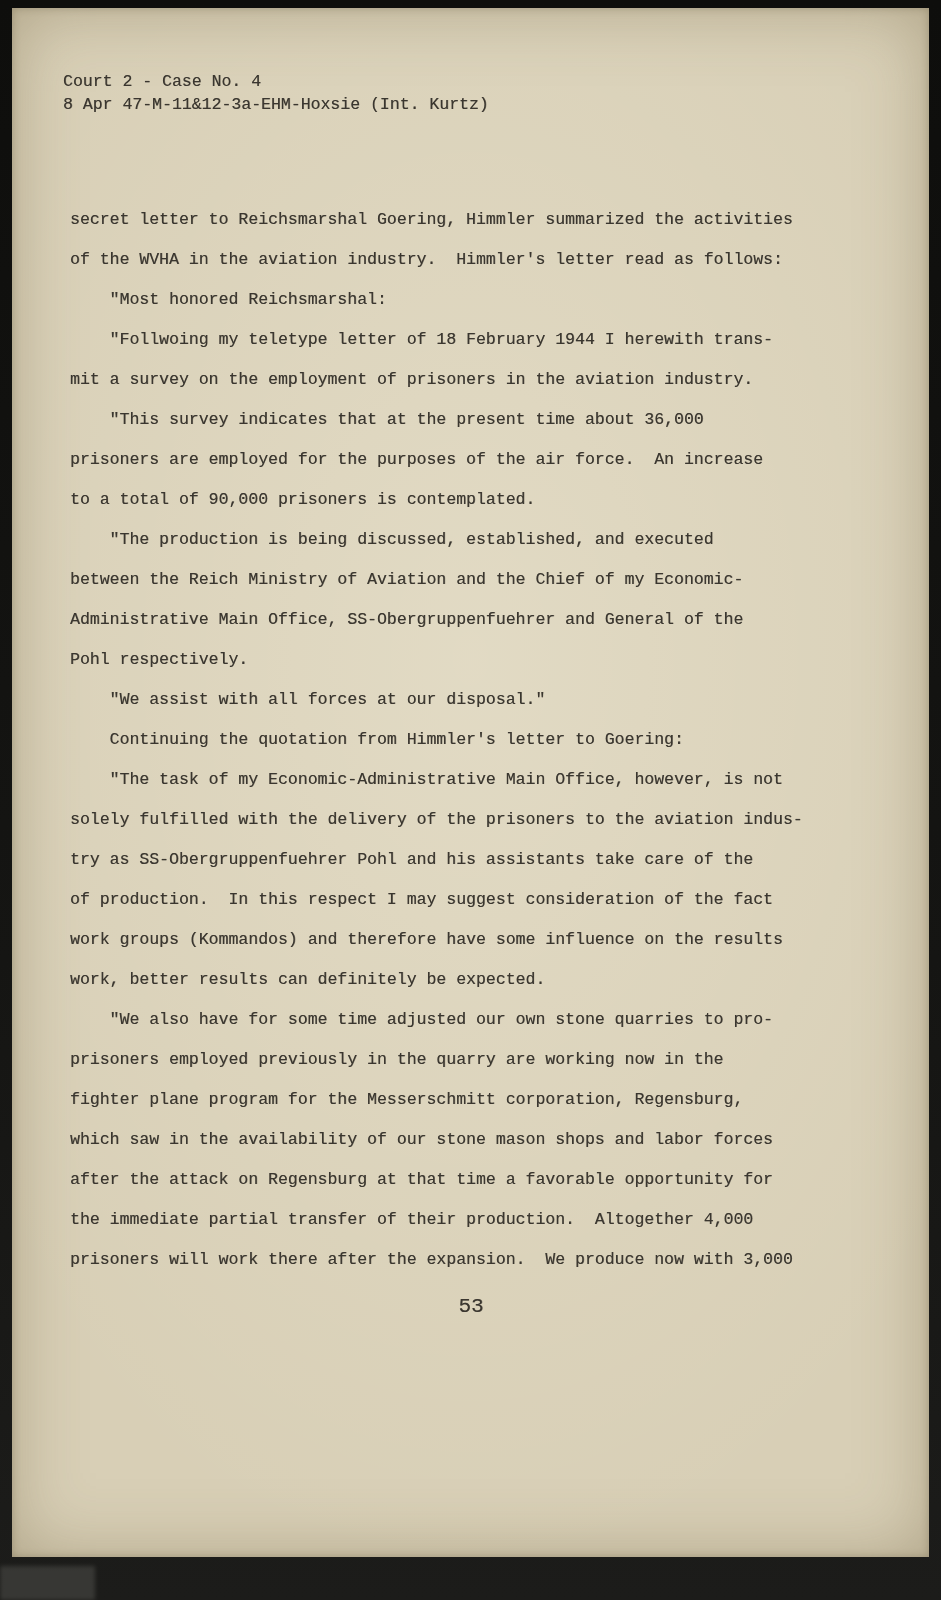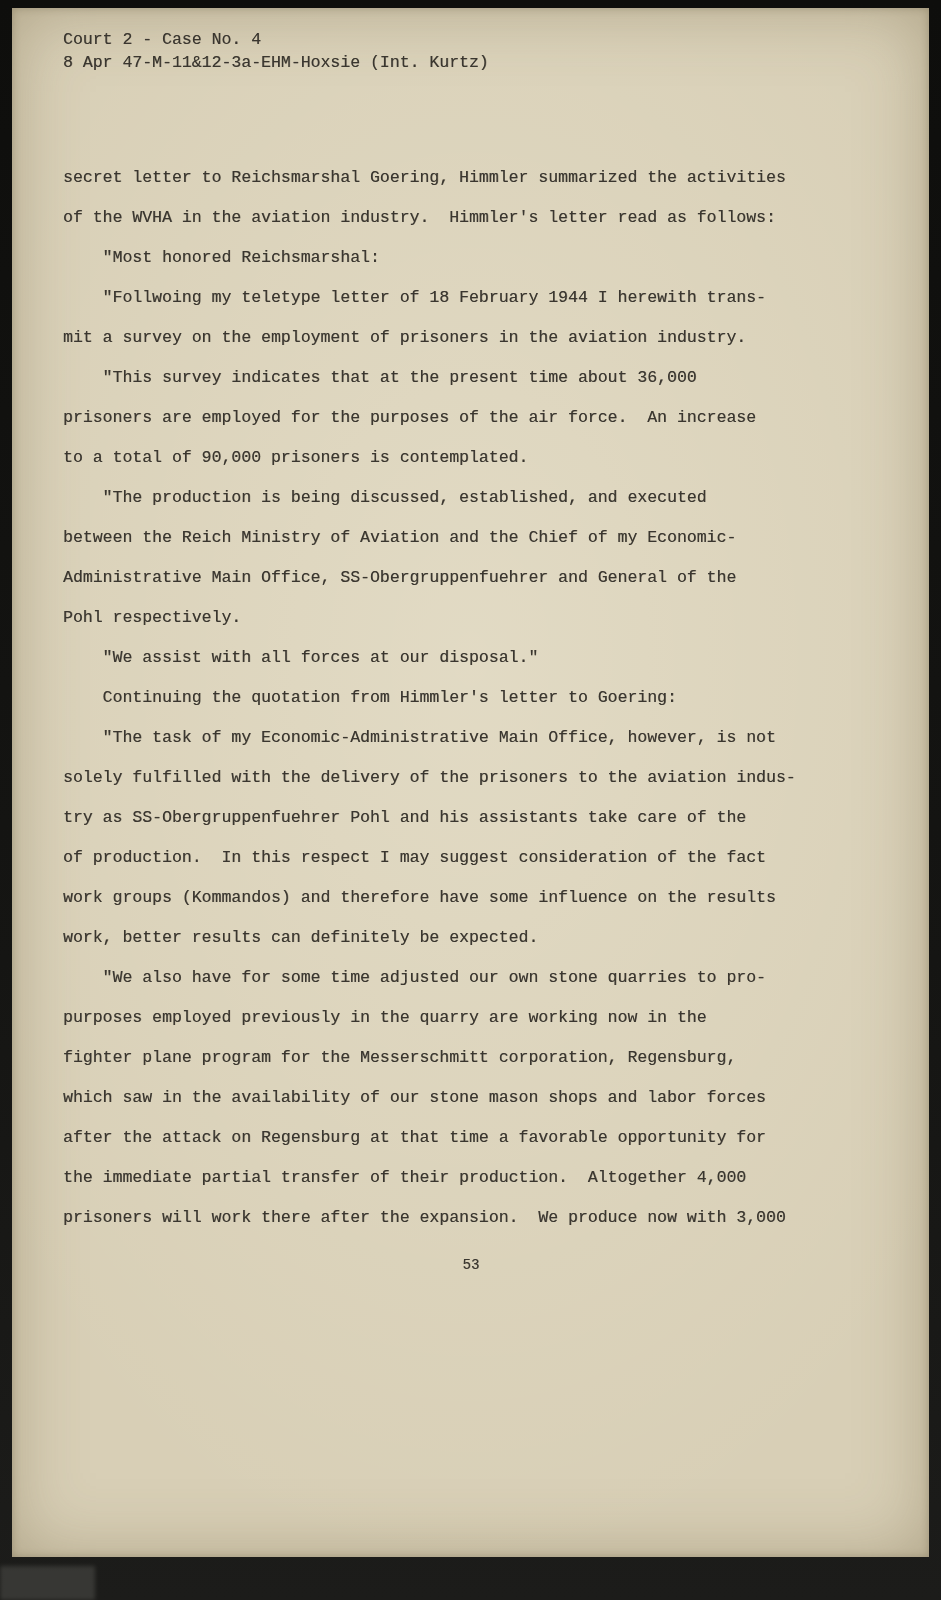--- a/index.html
+++ b/index.html
@@ -32,46 +32,47 @@
     top: 8px;
     width: 917px;
     height: 1549px;
     background:
       radial-gradient(ellipse 120% 110% at 50% 42%, rgba(255,252,238,0.25) 0%, rgba(0,0,0,0) 55%),
       #d8cfb6;
     box-shadow:
       inset 0 0 70px rgba(110, 95, 60, 0.38),
       inset 0 0 8px rgba(40, 30, 10, 0.25);
     box-sizing: border-box;
-    padding: 20px 50px 0 51px;
+    padding: 62px 50px 0 51px;
     color: #3a362f;
   }
   .doc-header .hline {
     white-space: pre;
     font-size: 16.5px;
     line-height: 23px;
     text-shadow: 0.4px 0.4px 0.5px rgba(58,54,47,0.55);
   }
   .doc-body {
     margin-top: 84px;
+    margin-left: 7px;
   }
   .doc-body .line {
     white-space: pre;
     font-size: 16.5px;
     line-height: 40px;
     height: 40px;
     text-shadow: 0.4px 0.4px 0.5px rgba(58,54,47,0.55);
   }
   .doc-body .line span.u {
     text-underline-offset: 3px;
   }
   .page-number {
     margin-top: 16px;
     text-align: center;
-    font-size: 14px;
+    font-size: 21px;
     line-height: 22px;
     text-shadow: 0.4px 0.4px 0.5px rgba(58,54,47,0.55);
   }
 </style>
 </head>
 <body>
 
 <div class="scan-bg"></div>
 <div class="corner-patch"></div>
 
@@ -96,21 +97,21 @@
       <div class="line"><span>Pohl respectively.</span></div>
       <div class="line"><span>    "We assist with all forces at our disposal."</span></div>
       <div class="line"><span>    Continuing the quotation from Himmler's letter to Goering:</span></div>
       <div class="line"><span>    "The task of my Economic-Administrative Main Office, however, is not</span></div>
       <div class="line"><span>solely fulfilled with the delivery of the prisoners to the aviation indus-</span></div>
       <div class="line"><span>try as SS-Obergruppenfuehrer Pohl and his assistants take care of the</span></div>
       <div class="line"><span>of production.  In this respect I may suggest consideration of the fact</span></div>
       <div class="line"><span>work groups (Kommandos) and therefore have some influence on the results</span></div>
       <div class="line"><span>work, better results can definitely be expected.</span></div>
       <div class="line"><span>    "We also have for some time adjusted our own stone quarries to pro-</span></div>
-      <div class="line"><span>purposes employed previously in the quarry are working now in the</span></div>
+      <div class="line"><span>prisoners employed previously in the quarry are working now in the</span></div>
       <div class="line"><span>fighter plane program for the Messerschmitt corporation, Regensburg,</span></div>
       <div class="line"><span>which saw in the availability of our stone mason shops and labor forces</span></div>
       <div class="line"><span>after the attack on Regensburg at that time a favorable opportunity for</span></div>
       <div class="line"><span>the immediate partial transfer of their production.  Altogether 4,000</span></div>
       <div class="line"><span>prisoners will work there after the expansion.  We produce now with 3,000</span></div>
     </div>
 
   <div class="page-number">53</div>
 </div>
 

